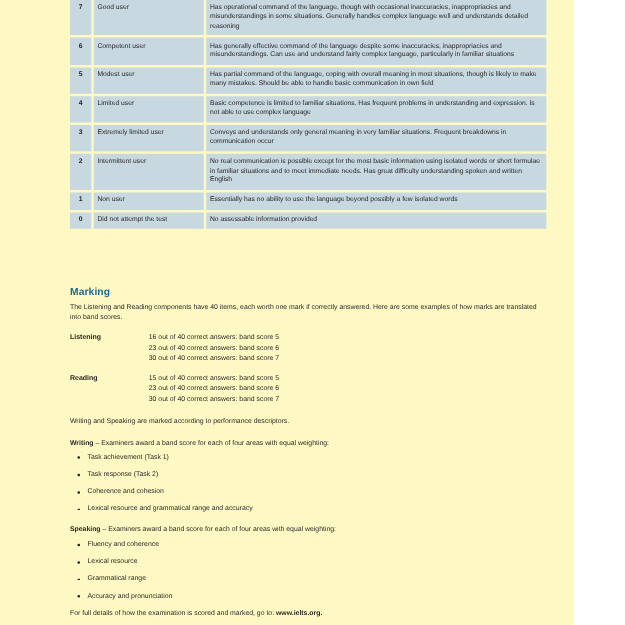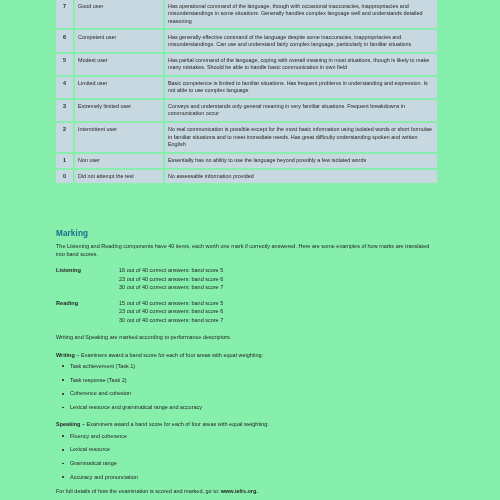--- a/index.html
+++ b/index.html
@@ -9,23 +9,23 @@
   }
   body {
     width: 500px;
     height: 500px;
     overflow: hidden;
     font-family: "Liberation Sans", sans-serif;
     color: #231f20;
   }
   .page {
     position: relative;
-    width: 500px;
+    width: 459px;
     height: 500px;
-    background: #86efac;
+    background: #fef9c3;
   }
 
   
   .band-table {
     position: absolute;
     left: 56px;
     top: 0px;
     width: 381px;
     border-collapse: separate;
     border-spacing: 0;

